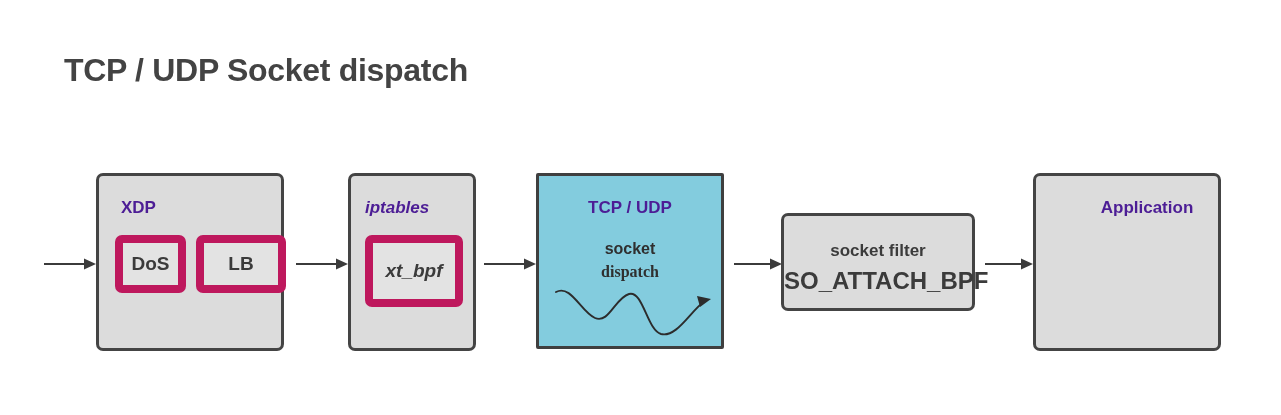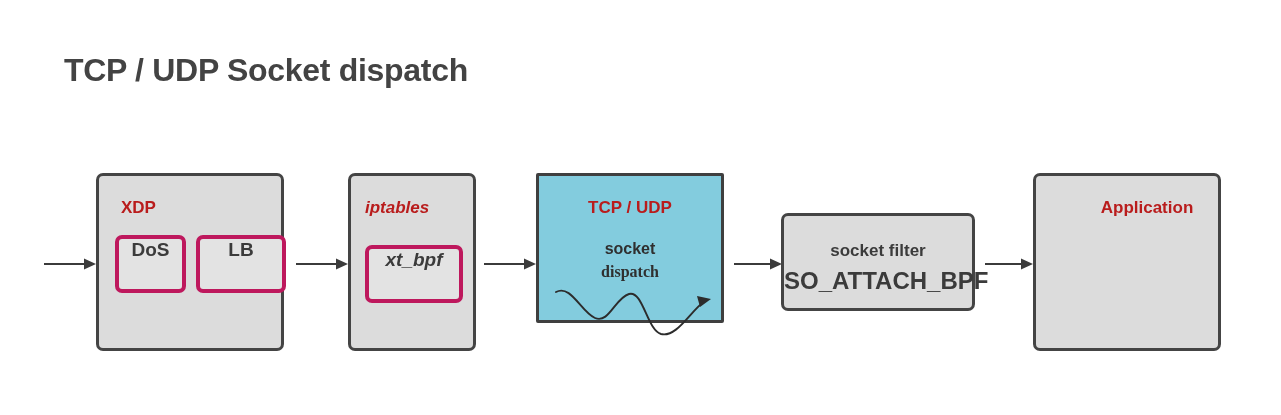--- a/index.html
+++ b/index.html
@@ -44,33 +44,34 @@
     border-color: #3f3f3f;
     border-radius: 2px;
   }
   .node-label {
     position: absolute;
     left: 0;
     right: 0;
     text-align: center;
     font-size: 17px;
     font-weight: bold;
-    color: #b91c1c;
+    color: #4c1d95;
     white-space: nowrap;
   }
   .node-label.left {
     text-align: left;
   }
   .inner-box {
     position: absolute;
     box-sizing: border-box;
-    border: 4px solid #be185d;
+    border: 8px solid #be185d;
     border-radius: 7px;
     background: #e3e3e3;
     display: flex;
+    align-items: center;
     justify-content: center;
   }
   .inner-label {
     font-size: 19px;
     font-weight: bold;
     color: #3b3b3b;
     white-space: nowrap;
   }
   .stack-label {
     position: absolute;
@@ -128,31 +129,31 @@
     </div>
   </div>
 
   <svg class="connector" style="left:296px; top:252px;" width="56" height="24">
     <line x1="0" y1="12" x2="40" y2="12" stroke="#3b3b3b" stroke-width="2.2"></line>
     <polygon points="40,6.5 52,12 40,17.5" fill="#3b3b3b"></polygon>
   </svg>
 
   <div class="node" style="left:348px; top:173px; width:128px; height:178px;font-style:italic;">
     <div class="node-label left" style="left:14px; top:22px; right:auto;">iptables</div>
-    <div class="inner-box" style="left:14px; top:69px; width:98px; height:58px;">
+    <div class="inner-box" style="left:14px; top:59px; width:98px; height:72px;">
       <span class="inner-label">xt_bpf</span>
     </div>
   </div>
 
   <svg class="connector" style="left:484px; top:252px;" width="56" height="24">
     <line x1="0" y1="12" x2="40" y2="12" stroke="#3b3b3b" stroke-width="2.2"></line>
     <polygon points="40,6.5 52,12 40,17.5" fill="#3b3b3b"></polygon>
   </svg>
 
-  <div class="node accent" style="left:536px; top:173px; width:188px; height:150px;">
+  <div class="node accent" style="left:536px; top:173px; width:188px; height:176px;">
     <div class="node-label" style="top:22px;">TCP / UDP</div>
     <div class="stack-label" style="top:62px;">socket</div>
     <div class="stack-label" style="top:85px;font-family:Liberation Serif, serif;">dispatch</div>
     <svg class="squiggle" style="left:14px; top:106px;" width="166" height="60">
       <path d="M 3 10 C 18 2, 28 30, 42 36 C 56 42, 62 16, 76 12 C 90 8, 94 48, 108 52 C 124 56, 138 28, 152 19" fill="none" stroke="#2c2c2c" stroke-width="1.9" stroke-linecap="round"></path>
       <polygon points="144,14 158,17 147,25" fill="#2c2c2c"></polygon>
     </svg>
   </div>
 
   <svg class="connector" style="left:734px; top:252px;" width="52" height="24">

